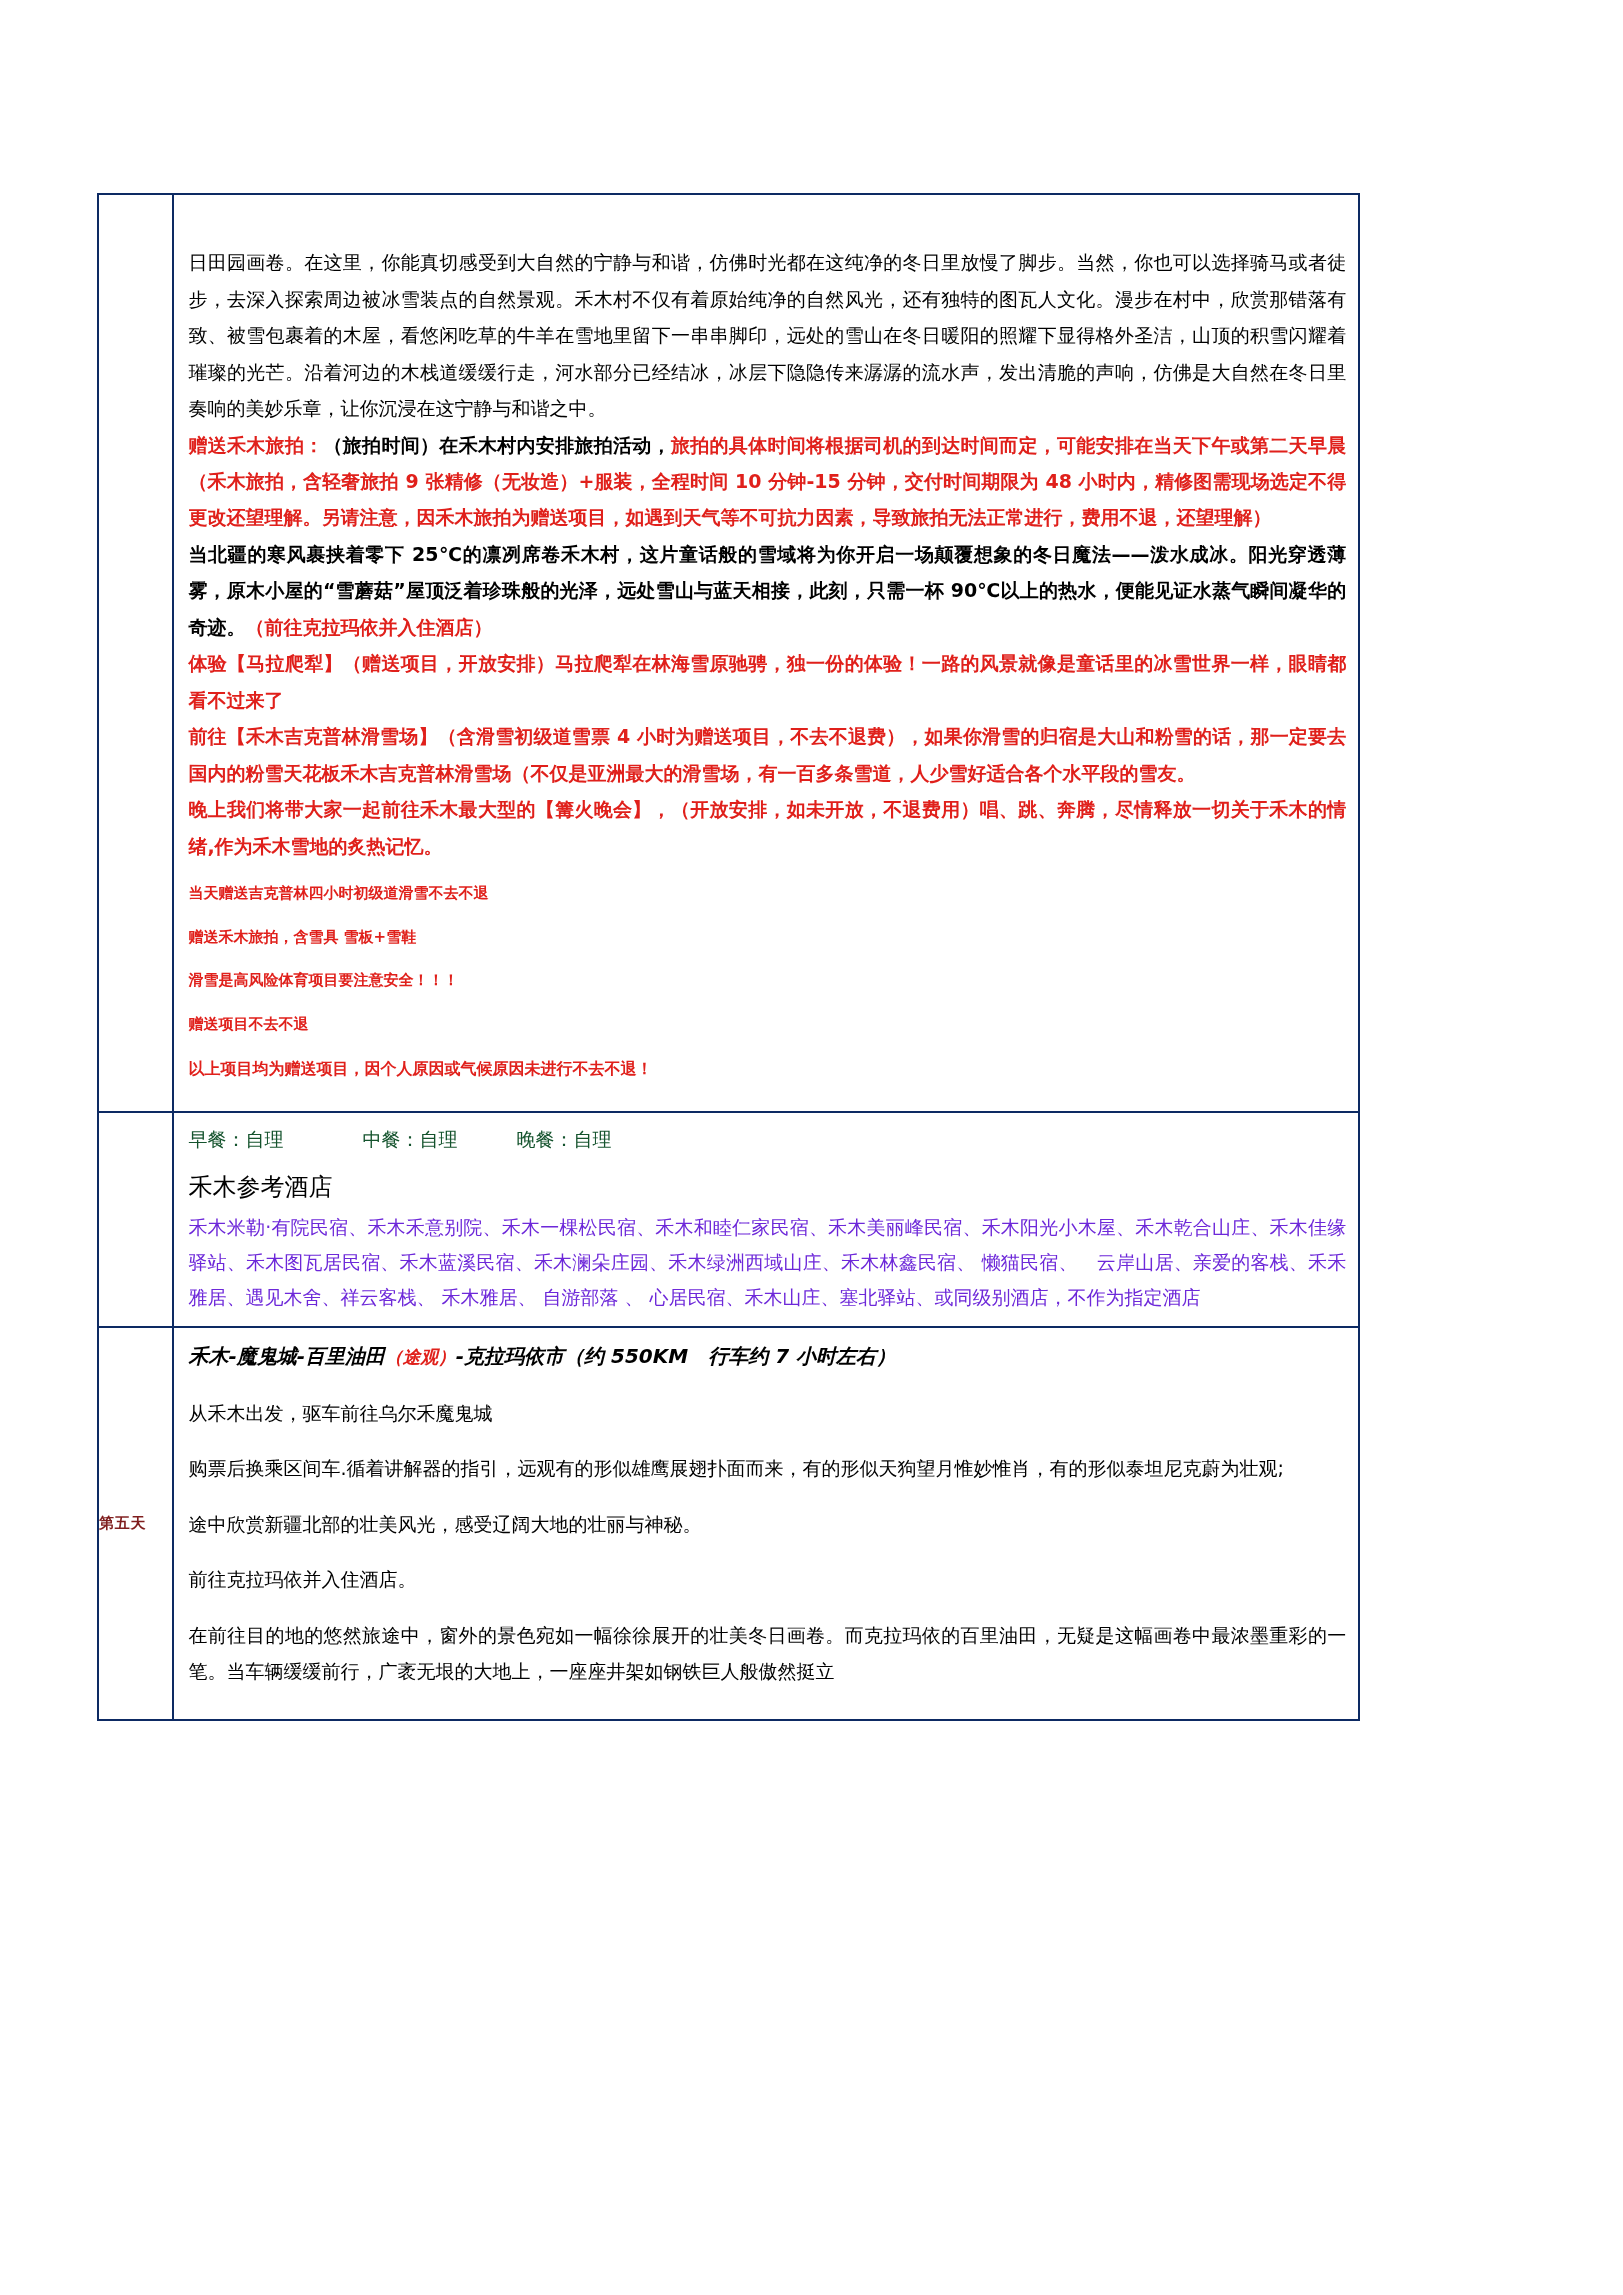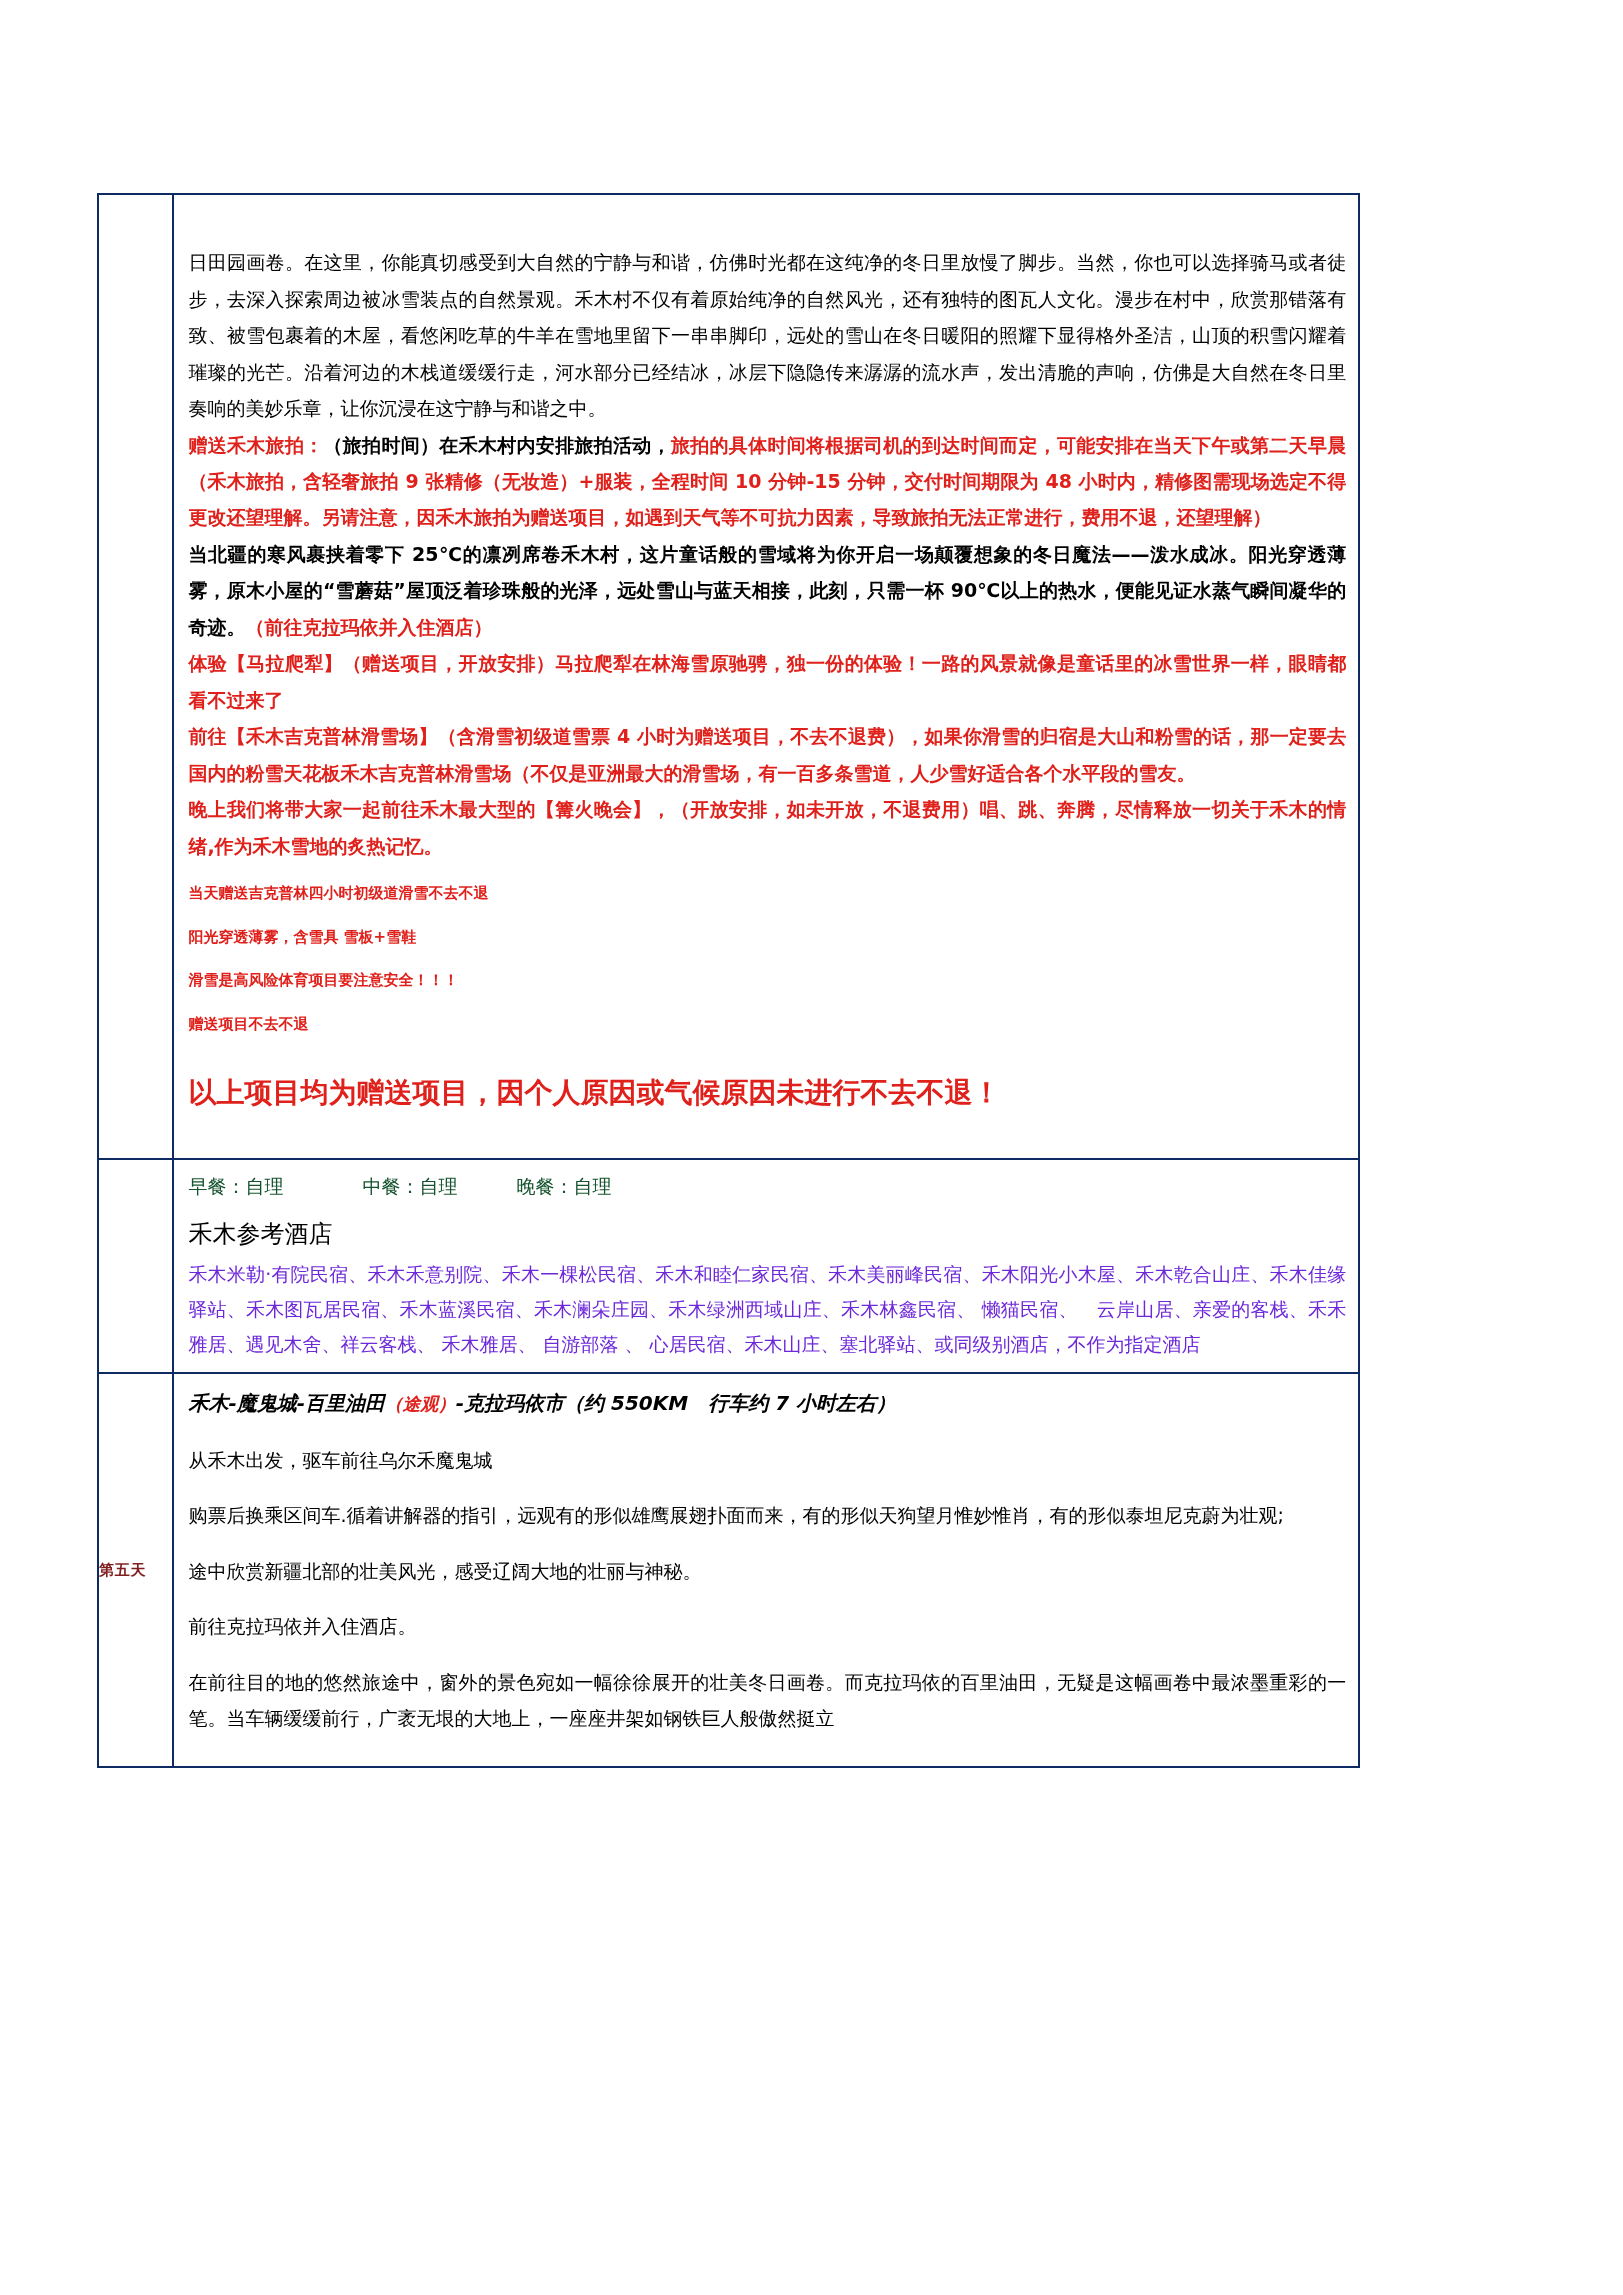--- a/index.html
+++ b/index.html
@@ -77,21 +77,21 @@
   }
   .big-red {
     color: #e0201b;
     font-weight: bold;
     font-size: 15px;
     line-height: 1.9;
   }
   .biggest-red {
     color: #e0201b;
     font-weight: bold;
-    font-size: 28px;
+    font-size: 16px;
     line-height: 1.9;
   }
 
   .meals-line {
     font-size: 19px;
     line-height: 1.85;
     color: #14532d;
   }
   .meal-gap-1 { display: inline-block; width: 79px; }
   .meal-gap-2 { display: inline-block; width: 59px; }
@@ -150,21 +150,21 @@
 
           <p class="p"><span class="black-inline">当北疆的寒风裹挟着零下 25℃的凛冽席卷禾木村，这片童话般的雪域将为你开启一场颠覆想象的冬日魔法——泼水成冰。阳光穿透薄雾，原木小屋的“雪蘑菇”屋顶泛着珍珠般的光泽，远处雪山与蓝天相接，此刻，只需一杯 90℃以上的热水，便能见证水蒸气瞬间凝华的奇迹。</span><span class="red">（前往克拉玛依并入住酒店）</span></p>
 
           <p class="p red">体验【马拉爬犁】（赠送项目，开放安排）马拉爬犁在林海雪原驰骋，独一份的体验！一路的风景就像是童话里的冰雪世界一样，眼睛都看不过来了</p>
 
           <p class="p red">前往【禾木吉克普林滑雪场】（含滑雪初级道雪票 4 小时为赠送项目，不去不退费），如果你滑雪的归宿是大山和粉雪的话，那一定要去国内的粉雪天花板禾木吉克普林滑雪场（不仅是亚洲最大的滑雪场，有一百多条雪道，人少雪好适合各个水平段的雪友。</p>
 
           <p class="p red">晚上我们将带大家一起前往禾木最大型的【篝火晚会】，（开放安排，如未开放，不退费用）唱、跳、奔腾，尽情释放一切关于禾木的情绪,作为禾木雪地的炙热记忆。</p>
 
           <p class="big-red">当天赠送吉克普林四小时初级道滑雪不去不退</p>
-          <p class="big-red">阳光穿透薄雾，含雪具 雪板+雪鞋</p>
+          <p class="big-red">赠送禾木旅拍，含雪具 雪板+雪鞋</p>
           <p class="big-red">滑雪是高风险体育项目要注意安全！！！</p>
           <p class="big-red">赠送项目不去不退</p>
           <p class="biggest-red">以上项目均为赠送项目，因个人原因或气候原因未进行不去不退！</p>
 
         </td>
       </tr>
 
       <tr>
         <td class="day-cell"></td>
         <td class="body-cell">

